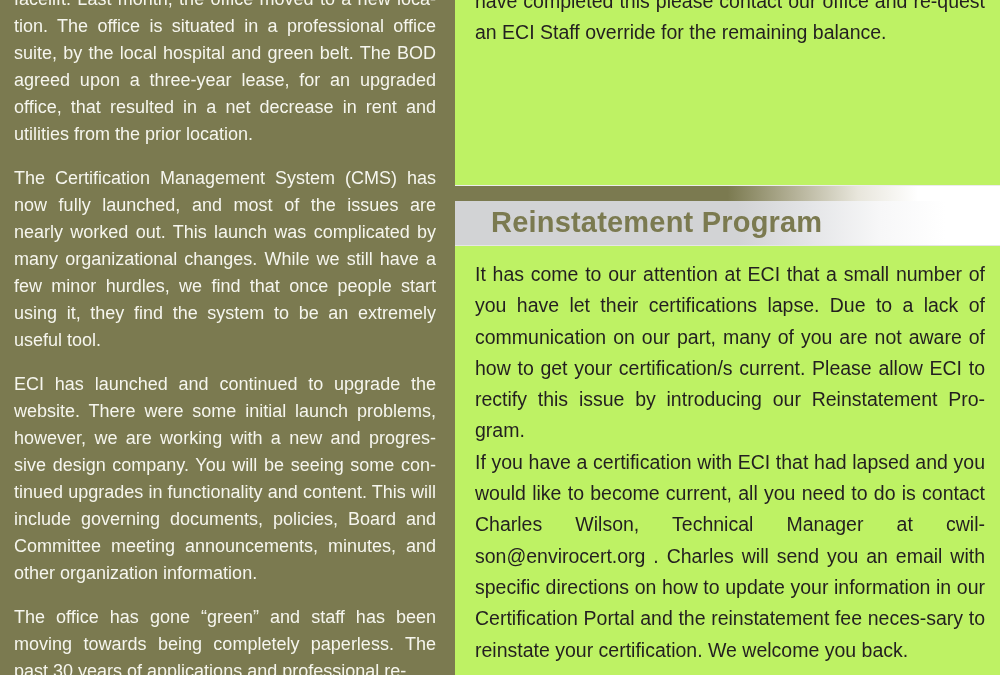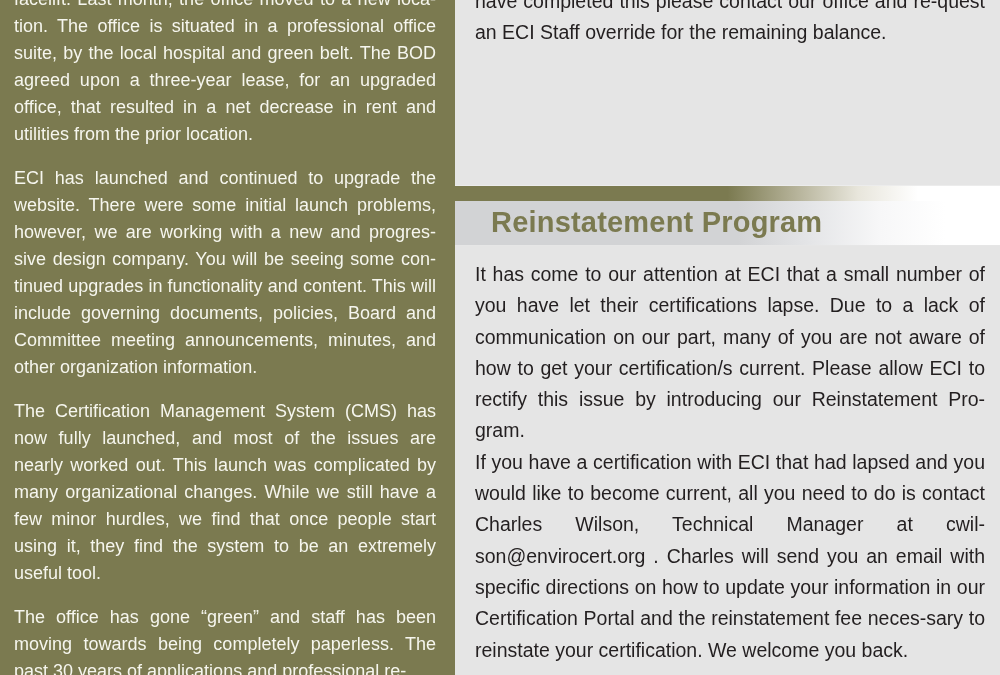--- a/index.html
+++ b/index.html
@@ -12,21 +12,21 @@
     position:absolute; left:0; top:0; width:455px; height:675px;
     background:#7b7a50; color:#f6f6ee; overflow:hidden;
   }
   .left-inner { position:absolute; left:14px; top:-14px; width:422px; }
   .left p {
     margin:0 0 17px 0; font-size:18px; line-height:27px;
     text-align:justify; hyphens:manual;
   }
   .right {
     position:absolute; left:455px; top:0; width:545px; height:675px;
-    background:#e5e5e5; overflow:hidden;
+    background:#bef264; overflow:hidden;
   }
   .right .top-text { position:absolute; left:20px; top:-14px; width:510px; }
   .right p {
     margin:0; font-size:19.5px; line-height:31.3px; color:#231f20;
     text-align:justify;
   }
   .rule-top {
     position:absolute; left:0; top:185px; width:545px; height:1px; background:#ececec;
   }
   .olive-stripe {
@@ -45,22 +45,22 @@
     font-size:29px; font-weight:bold; color:#7b7a50; letter-spacing:0.2px;
   }
   .right .body-text { position:absolute; left:20px; top:259px; width:510px; }
 </style>
 </head>
 <body>
 
 <div class="left">
   <div class="left-inner">
     <p>facelift.  Last month, the office moved to a new loca-tion.  The office is situated in a professional office suite, by the local hospital and green belt.  The BOD agreed upon a three-year lease, for an upgraded office, that resulted in a net decrease in rent and utilities from the prior location.</p>
+    <p>The Certification Management System (CMS) has now fully launched, and most of the issues are nearly worked out.  This launch was complicated by many organizational changes.  While we still have a few minor hurdles, we find that once people start using it, they find the system to be an extremely useful tool.</p>
     <p>ECI has launched and continued to upgrade the website.  There were some initial launch problems, however, we are working with a new and progres-sive design company.  You will be seeing some con-tinued upgrades in functionality and content.  This will include governing documents, policies, Board and Committee meeting announcements, minutes, and other organization information.</p>
-    <p>The Certification Management System (CMS) has now fully launched, and most of the issues are nearly worked out.  This launch was complicated by many organizational changes.  While we still have a few minor hurdles, we find that once people start using it, they find the system to be an extremely useful tool.</p>
     <p>The office has gone “green” and staff has been moving towards being completely paperless.  The past 30 years of applications and professional re-</p>
   </div>
 </div>
 
 <div class="right">
   <div class="top-text">
     <p>have completed this please contact our office and re-quest an ECI Staff override for the remaining balance.</p>
   </div>
 
   <div class="rule-top"></div>

